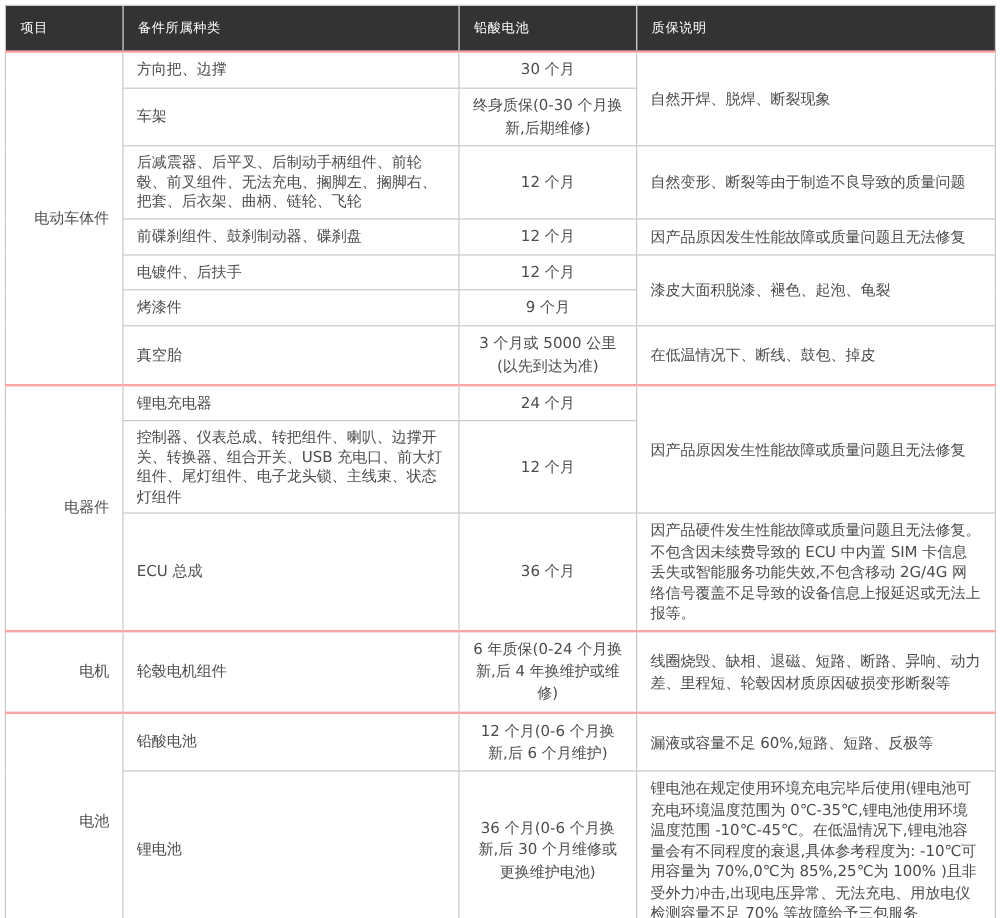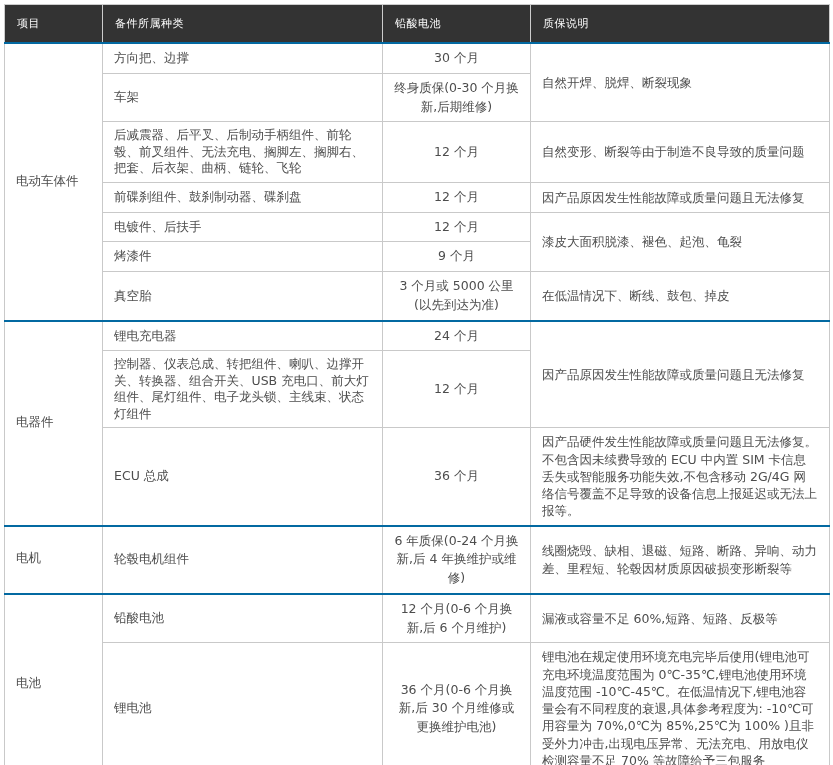--- a/index.html
+++ b/index.html
@@ -28,22 +28,22 @@
     font-size:11px;
     letter-spacing:0.5px;
   }
   td{
     border:1px solid #c9c9c9;
     padding:5px 11px;
     line-height:1.32;
     vertical-align:middle;
     word-break:break-word;
   }
-  tr.gs > td{border-top:2px solid #0369a1;}
-  td.group-cell{text-align:left;font-family:Liberation Mono, monospace;}
+  tr.gs > td{border-top:2px solid #fca5a5;}
+  td.group-cell{text-align:right;}
   td.period-cell{line-height:1.5;text-align:center;}
   td.desc-cell{line-height:1.38;}
 </style>
 </head>
 <body>
 
 <div class="page">
   <table class="warranty">
     <colgroup>
         <col class="c1">

